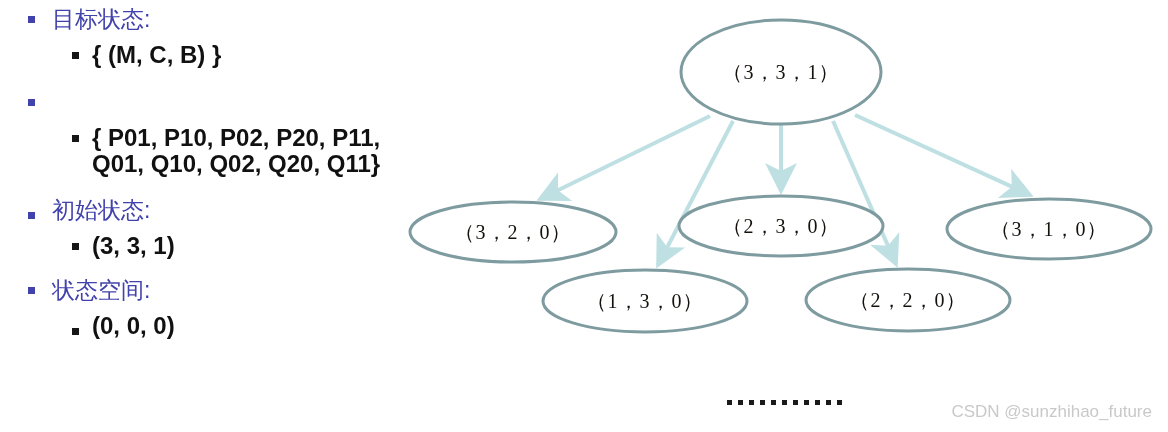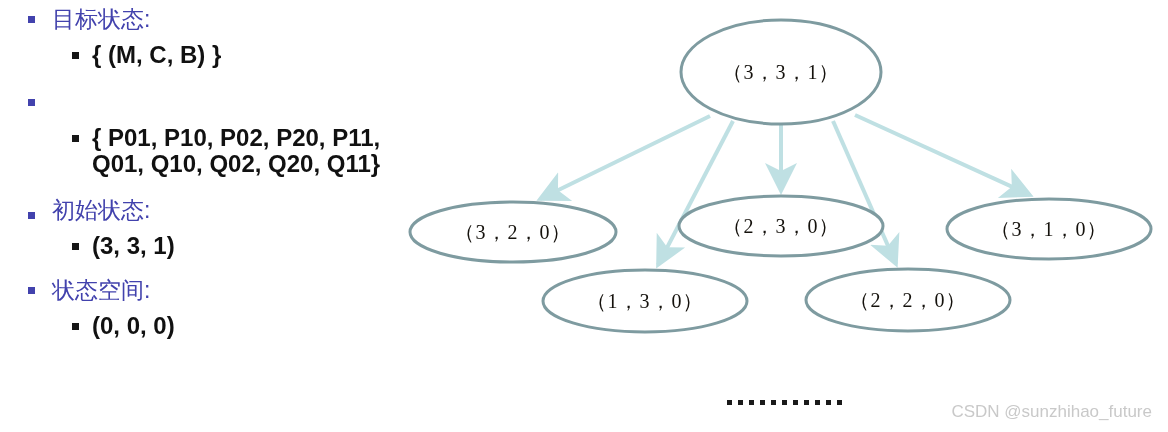--- a/index.html
+++ b/index.html
@@ -145,21 +145,21 @@
   </div>
   <div class="lvl2-row" style="left:72px; top:233px;justify-content:flex-end;">
     <span class="bullet2"></span>
     <span class="lvl2-text">(3, 3, 1)</span>
   </div>
 
   <div class="lvl1-row" style="left:28px; top:276px;">
     <span class="bullet1"></span>
     <span class="lvl1-text">状态空间:</span>
   </div>
-  <div class="lvl2-row" style="left:72px; top:313px;">
+  <div class="lvl2-row" style="left:72px; top:313px;align-items:center;">
     <span class="bullet2"></span>
     <span class="lvl2-text">(0, 0, 0)</span>
   </div>
 
 </div>
 
 <div id="diagram">
   <svg width="768" height="432" viewBox="0 0 768 432" xmlns="http://www.w3.org/2000/svg">
     <defs>
       <marker id="arrowhead" markerWidth="9" markerHeight="9" refX="7" refY="4.5" orient="auto" markerUnits="strokeWidth">

